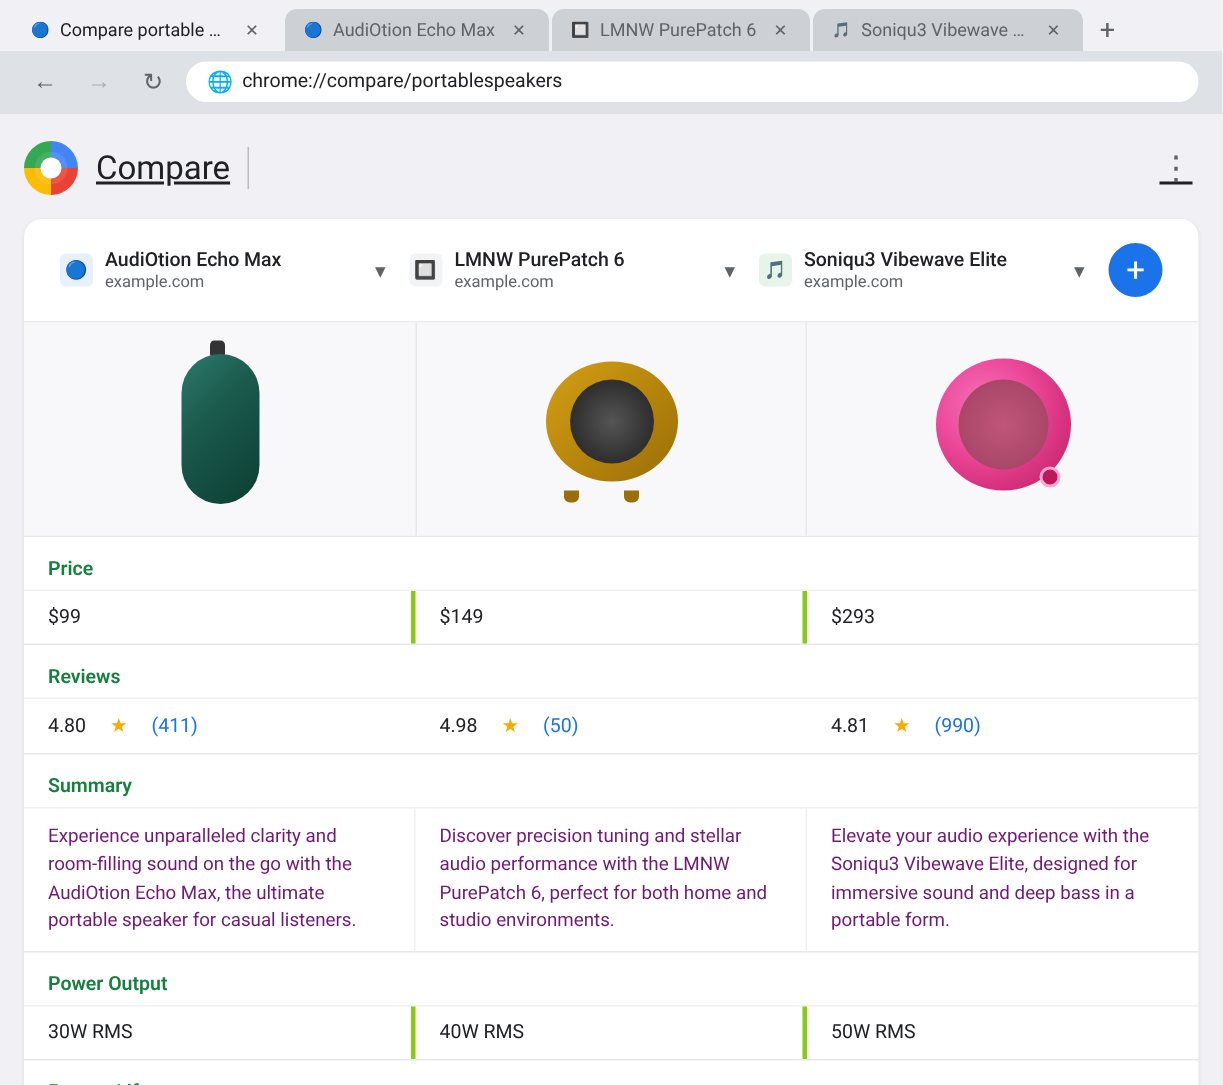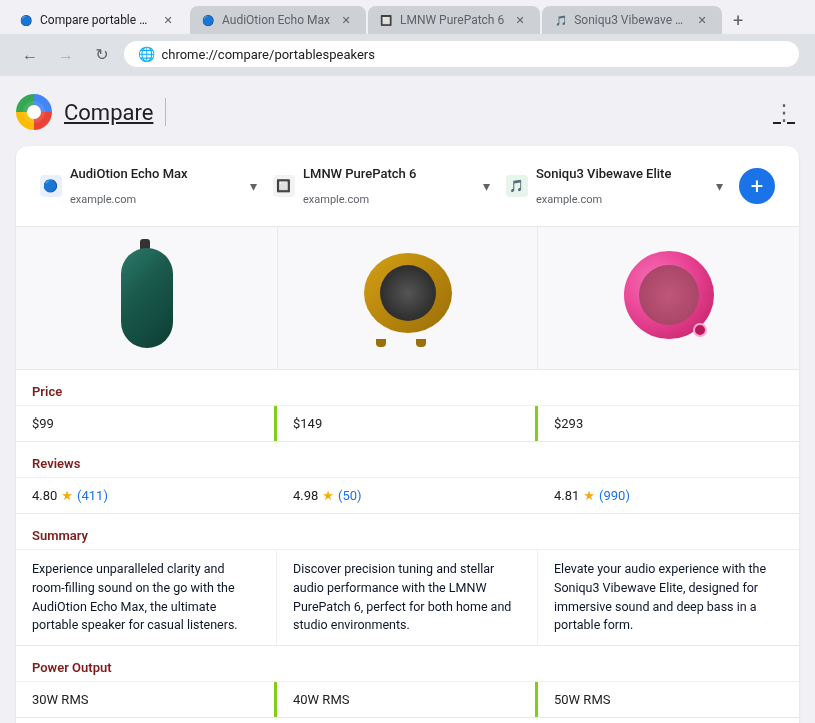--- a/index.html
+++ b/index.html
@@ -186,21 +186,21 @@
       flex-shrink: 0;
     }
     .product-info { flex: 1; min-width: 0; }
     .product-name {
       font-size: 13px;
       font-weight: 500;
       white-space: nowrap;
       overflow: hidden;
       text-overflow: ellipsis;
     }
-    .product-domain { font-size: 11px; color: #5f6368; margin-top: 12px; }
+    .product-domain { font-size: 11px; color: #5f6368; }
     .chevron-down { color: #5f6368; font-size: 14px; flex-shrink: 0; }
     .add-product-btn {
       width: 36px; height: 36px;
       border-radius: 50%;
       background: #1a73e8;
       color: white;
       display: flex; align-items: center; justify-content: center;
       font-size: 22px;
       cursor: pointer;
       margin: auto;
@@ -298,57 +298,57 @@
       border-radius: 50%;
       border: 2px solid #f9a8d4;
       position: absolute;
       bottom: -12px; right: -8px;
     }
 
     
     .section-header {
       font-size: 13px;
       font-weight: 600;
-      color: #7f1d1d;
+      color: #15803d;
       padding: 14px 16px 6px 16px;
       border-top: 1px solid #e8e8e8;
     }
     .data-row {
       display: grid;
       grid-template-columns: 1fr 1fr 1fr;
       border-top: 1px solid #f0f0f0;
     }
     .data-cell {
       padding: 10px 16px;
       font-size: 13px;
       color: #202124;
     }
     .data-cell:not(:last-child) {
       border-right: 3px solid #84cc16;
     }
 
     .reviews-cell {
       display: flex;
       align-items: center;
-      gap: 4px;
+      gap: 16px;
       padding: 10px 16px;
       font-size: 13px;
     }
     .reviews-row {
       display: grid;
       grid-template-columns: 1fr 1fr 1fr;
       border-top: 1px solid #f0f0f0;
     }
     .star-icon { color: #f9ab00; font-size: 13px; }
     .review-count { color: #1a73e8; text-decoration: none; cursor: pointer; }
 
     .summary-cell {
       padding: 10px 16px;
       font-size: 12.5px;
-      color: #0f172a;
+      color: #701a75;
       line-height: 1.5;
     }
     .summary-row {
       display: grid;
       grid-template-columns: 1fr 1fr 1fr;
       border-top: 1px solid #f0f0f0;
     }
     .summary-cell:not(:last-child) {
       border-right: 1px solid #f0f0f0;
     }

